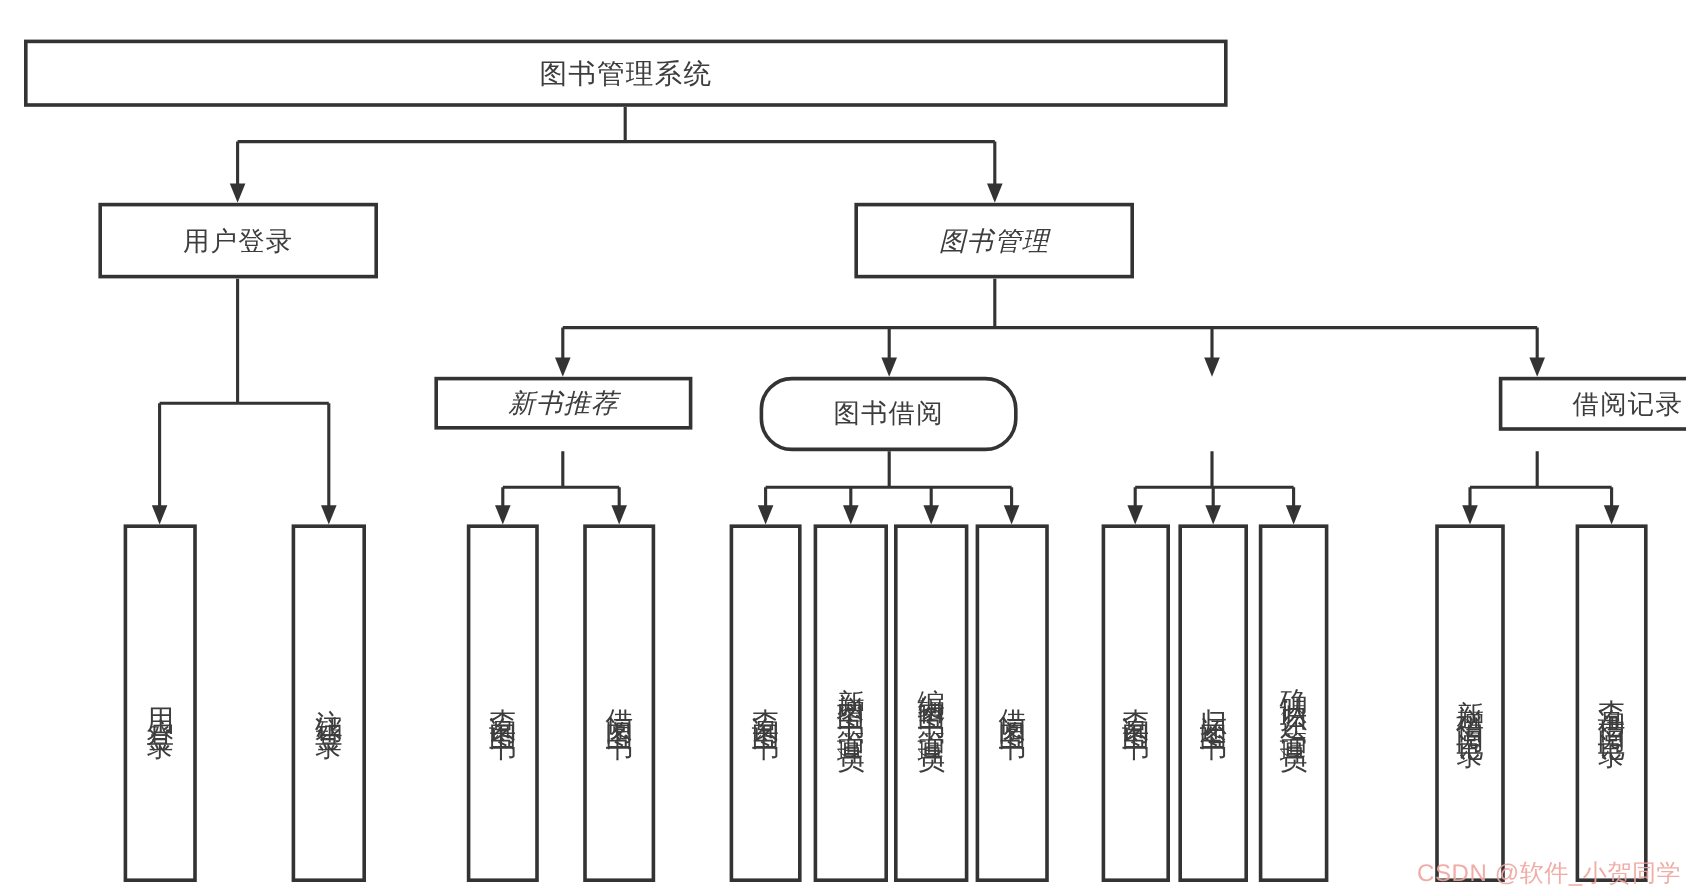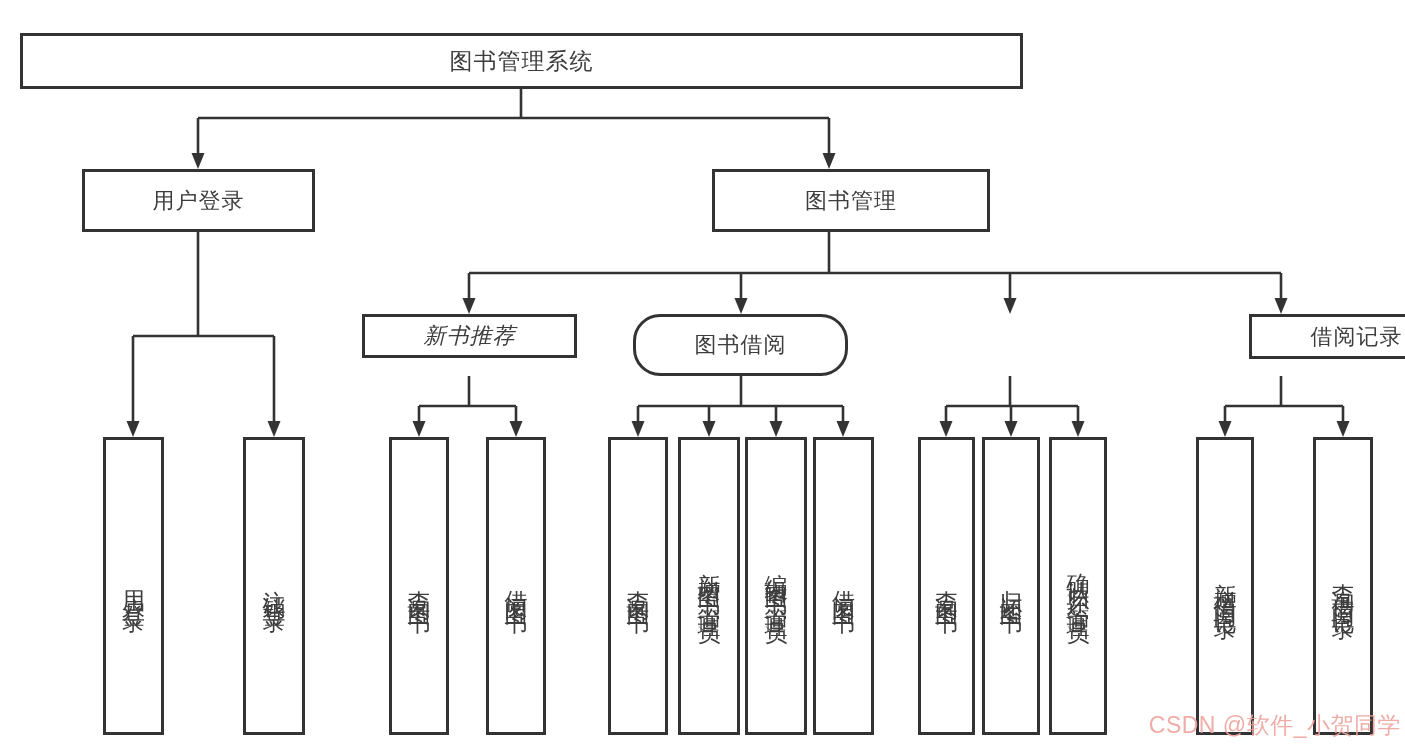--- a/index.html
+++ b/index.html
@@ -45,21 +45,21 @@
     font-size: 23px;
     letter-spacing: 7px;
     line-height: 1;
     white-space: nowrap;
   }
   #watermark {
     position: absolute;
     right: 4px;
     bottom: 6px;
     z-index: 3;
-    font-size: 23px;
+    font-size: 20px;
     color: var(--c-watermark);
     opacity: 0.9;
     letter-spacing: 0.5px;
     pointer-events: none;
     margin-left: 20px;
   }
   svg path { stroke: var(--c-line); stroke-width: 2.6; fill: none; }
   svg polygon { fill: var(--c-line); stroke: none; }
 </style>
 </head>
@@ -100,21 +100,21 @@
     <polygon points="939.5,421 952.5,421 946,437"></polygon>
     <polygon points="1004.5,421 1017.5,421 1011,437"></polygon>
     <polygon points="1071.5,421 1084.5,421 1078,437"></polygon>
     <polygon points="1218.5,421 1231.5,421 1225,437"></polygon>
     <polygon points="1336.5,421 1349.5,421 1343,437"></polygon>
   </svg>
 
   <div class="node h-node root-node" style="left:20px; top:13px; width:1003px; height:56px;">图书管理系统</div>
 
   <div class="node h-node" style="left:82px; top:169px; width:233px; height:63px;">用户登录</div>
-  <div class="node h-node" style="left:712px; top:169px; width:278px; height:63px;">图书管理</div>
+  <div class="node h-node" style="left:712px; top:169px; width:233px; height:63px;font-style:italic;">图书管理</div>
 
   <div class="node h-node" style="left:362px; top:314px; width:215px; height:44px;font-style:italic;">新书推荐</div>
   <div class="node h-node" style="left:633px; top:314px; width:215px; height:62px;border-radius:27px;">图书借阅</div>
   <div class="node h-node" style="left:1225px; top:314px; width:215px; height:45px;margin-left:24px;">借阅记录</div>
 
   <div class="node v-node" style="left:103px; top:437px; width:61px; height:298px;">
     <span>用户登录</span>
   </div>
   <div class="node v-node" style="left:243px; top:437px; width:62px; height:298px;">
     <span>注销登录</span>

